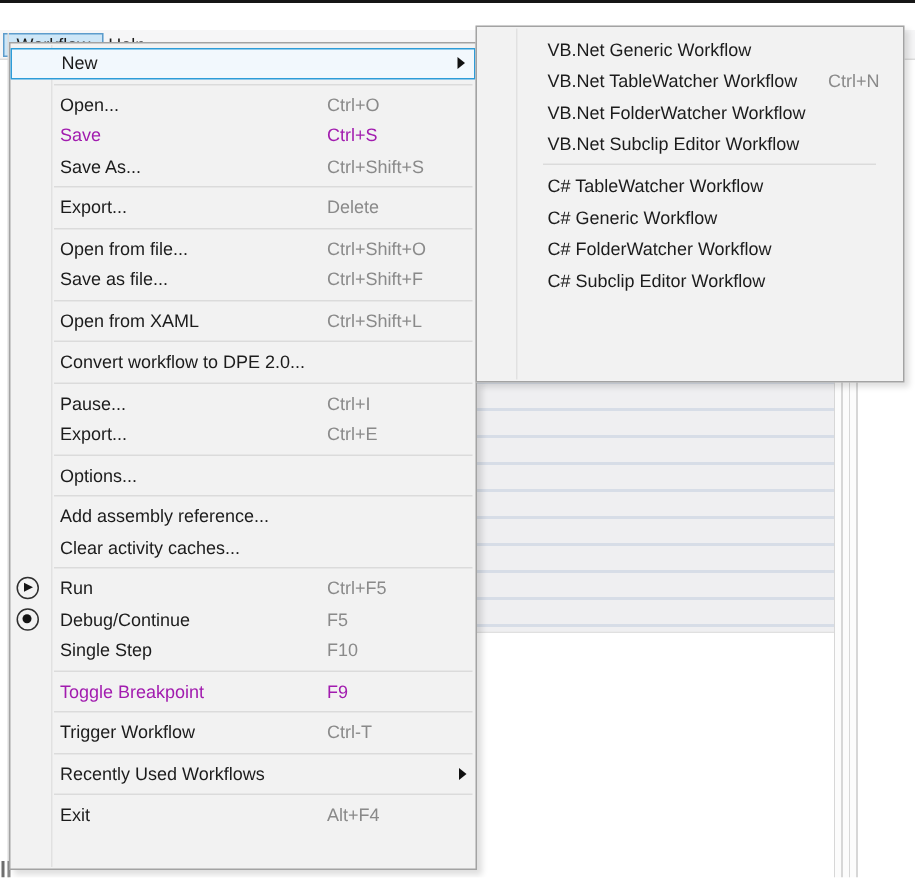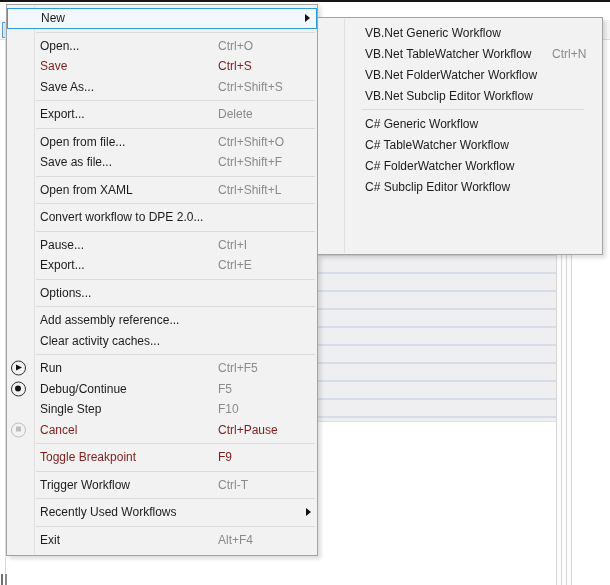--- a/index.html
+++ b/index.html
@@ -44,37 +44,37 @@
   .bottom-marks {
     position:absolute; left:1px; top:574px; width:6px; height:11px;
     border-left:2px solid #6f6f6f; border-right:2px solid #8a8a8a; box-sizing:border-box;
   }
 
   
   .menu, .submenu {
     position:absolute; background:#f2f2f2; border:1px solid #a3a3a3;
     box-sizing:border-box; box-shadow:3px 3px 4px rgba(0,0,0,0.13);
   }
-  .menu   { left:6px;   top:4px; width:312px; height:552px; padding:3px 0; }
+  .menu   { left:6px;   top:28px; width:312px; height:552px; padding:3px 0; }
   .submenu{ left:317px; top:17px; width:286px; height:238px; padding:4px 16px; }
 
   .gutter-line { position:absolute; top:1px; bottom:1px; width:1px; background:#e1e1e1; }
   .menu    > .gutter-line { left:27px; }
   .submenu > .gutter-line { left:26px; }
 
   .mi {
     position:relative; height:20.5px; display:flex; align-items:center;
     padding-left:33px; box-sizing:border-box; cursor:default;
   }
   .submenu .mi { height:21px; padding-left:31px; }
 
   .mi .lbl { white-space:nowrap; }
   .mi .sc  { position:absolute; left:211px; color:#8a8a8a; white-space:nowrap; }
   .submenu .mi .sc { left:218px; }
-  .mi.disabled .lbl, .mi.disabled .sc { color:#7f1d1d; }
+  .mi.disabled .lbl, .mi.disabled .sc { color:#a21caf; }
 
   .mi.highlight { border:1px solid #2d9cd8; background:#f2f8fd; }
 
   .arrow {
     position:absolute; right:6px; top:50%; transform:translateY(-50%);
     width:0; height:0;
     border-left:5px solid #111; border-top:4px solid transparent; border-bottom:4px solid transparent;
   }
 
   
@@ -196,25 +196,20 @@
   </div>
   <div class="mi">
     <span class="gicon debug"></span>
     <span class="lbl">Debug/Continue</span>
     <span class="sc">F5</span>
   </div>
   <div class="mi">
     <span class="lbl">Single Step</span>
     <span class="sc">F10</span>
   </div>
-  <div class="mi disabled">
-    <span class="gicon cancel"></span>
-    <span class="lbl">Cancel</span>
-    <span class="sc">Ctrl+Pause</span>
-  </div>
   <div class="sep"></div>
 
   <div class="mi disabled">
     <span class="lbl">Toggle Breakpoint</span>
     <span class="sc">F9</span>
   </div>
   <div class="sep"></div>
 
   <div class="mi">
     <span class="lbl">Trigger Workflow</span>
@@ -246,24 +241,24 @@
   </div>
   <div class="mi">
     <span class="lbl">VB.Net FolderWatcher Workflow</span>
   </div>
   <div class="mi">
     <span class="lbl">VB.Net Subclip Editor Workflow</span>
   </div>
   <div class="sep"></div>
 
   <div class="mi">
+    <span class="lbl">C# TableWatcher Workflow</span>
+  </div>
+  <div class="mi">
     <span class="lbl">C# Generic Workflow</span>
   </div>
   <div class="mi">
-    <span class="lbl">C# TableWatcher Workflow</span>
-  </div>
-  <div class="mi">
     <span class="lbl">C# FolderWatcher Workflow</span>
   </div>
   <div class="mi">
     <span class="lbl">C# Subclip Editor Workflow</span>
   </div>
 </div>
 
 </body></html>

